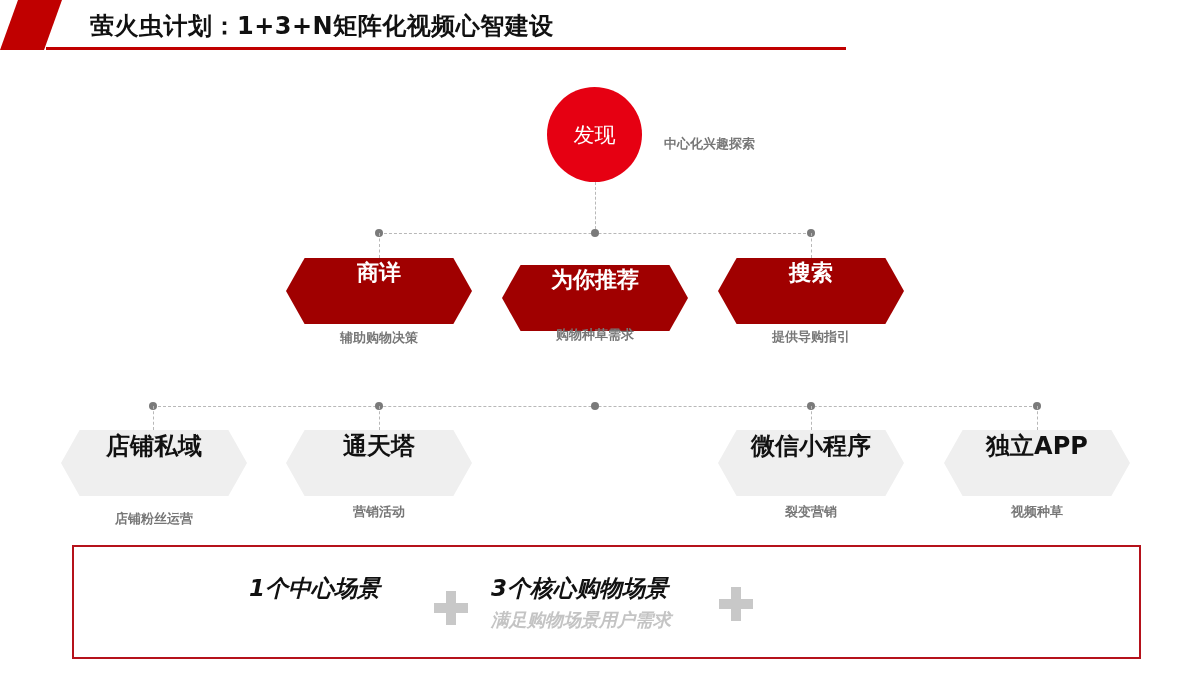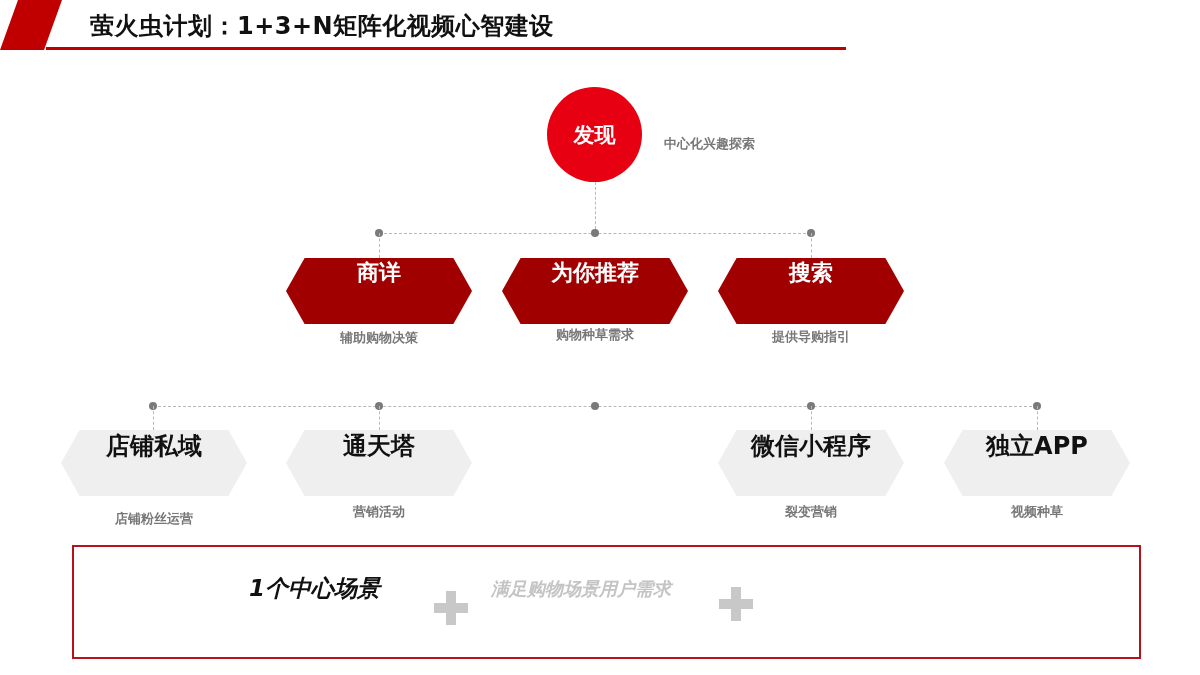--- a/index.html
+++ b/index.html
@@ -11,21 +11,21 @@
   .header-title { position: absolute; left: 90px; top: 10px; font-size: 24px; font-weight: bold;
     color: #111; letter-spacing: 0.5px; white-space: nowrap; }
   .header-line { position: absolute; left: 46px; top: 47px; width: 800px; height: 3px; background: #c00000; }
 
   .dash-h { position: absolute; height: 0; border-top: 1.5px dashed #b8b8b8; }
   .dash-v { position: absolute; width: 0; border-left: 1.5px dashed #b8b8b8; }
   .dot { position: absolute; width: 8px; height: 8px; border-radius: 50%; background: #7a7a7a; }
 
   .circle { position: absolute; left: 547px; top: 87px; width: 95px; height: 95px; border-radius: 50%;
     background: #e60012; display: flex; align-items: center; justify-content: center; }
-  .circle span { color: #fff; font-size: 21px; font-weight: bold; }
+  .circle span { color: #fff; font-size: 21px; font-weight: normal; }
   .circle-desc { position: absolute; left: 664px; top: 135px; font-size: 13px; color: #777; font-weight: bold; }
 
   .hex { position: absolute; display: flex; align-items: flex-start; justify-content: center;
     clip-path: polygon(10% 0, 90% 0, 100% 50%, 90% 100%, 10% 100%, 0 50%); }
   .hex.red { background: #a00000; height: 66px; width: 186px; top: 258px; }
   .hex.red span { color: #fff; font-size: 22px; font-weight: bold; }
   .hex.gray { background: #efefef; height: 66px; width: 186px; top: 430px; }
   .hex.gray span { color: #111; font-size: 24px; font-weight: bold; }
 
   .desc { position: absolute; font-size: 13px; color: #777; font-weight: bold; text-align: center; width: 186px; }
@@ -58,21 +58,21 @@
 <div class="dot" style="left:591px; top:229px;"></div>
 <div class="dot" style="left:807px; top:229px;"></div>
 <div class="dash-v" style="left:379px; top:233px; height:25px;"></div>
 <div class="dash-v" style="left:811px; top:233px; height:25px;"></div>
 
 <div class="hex red" style="left:286px;">
   <span>商详</span>
 </div>
 <div class="desc" style="left:286px; top:329px;">辅助购物决策</div>
 
-<div class="hex red" style="left:502px;">
+<div class="hex red" style="left:502px;margin-top:7px;">
   <span>为你推荐</span>
 </div>
 <div class="desc" style="left:502px; top:326px;">购物种草需求</div>
 
 <div class="hex red" style="left:718px;">
   <span>搜索</span>
 </div>
 <div class="desc" style="left:718px; top:328px;">提供导购指引</div>
 
 <div class="dash-v" style="left:595px; top:234px; height:172px; z-index:-1;"></div>
@@ -106,16 +106,17 @@
   <span>独立APP</span>
 </div>
 <div class="desc" style="left:944px; top:503px;">视频种草</div>
 
 <div class="bottom-box">
   <div class="scene" style="left:175px; top:26px; text-align:right;">
     <div class="t">1个中心场景</div>
   </div>
   <div class="plus" style="left:360px; top:44px;"></div>
   <div class="scene" style="left:417px; top:26px;">
+    <div class="t">3个核心购物场景</div>
     <div class="s">满足购物场景用户需求</div>
   </div>
   <div class="plus" style="left:645px; top:40px;"></div>
 </div>
 
 </body></html>

